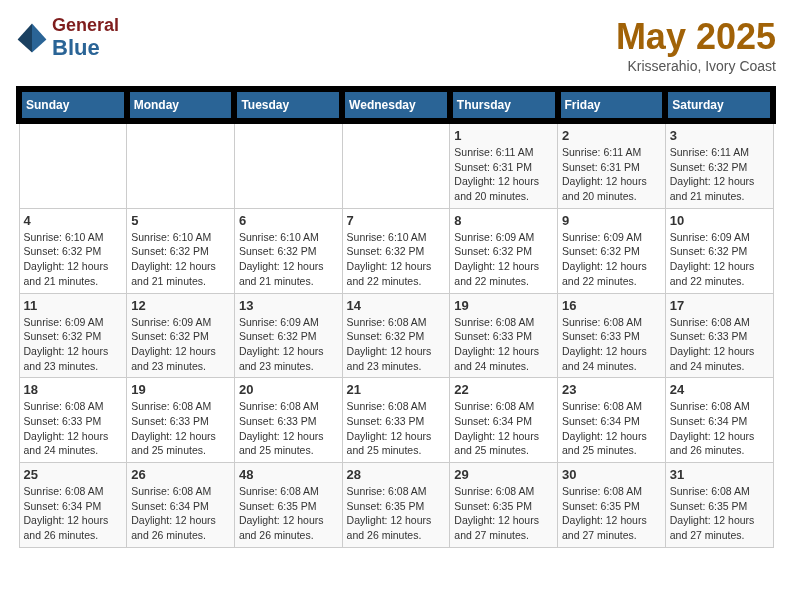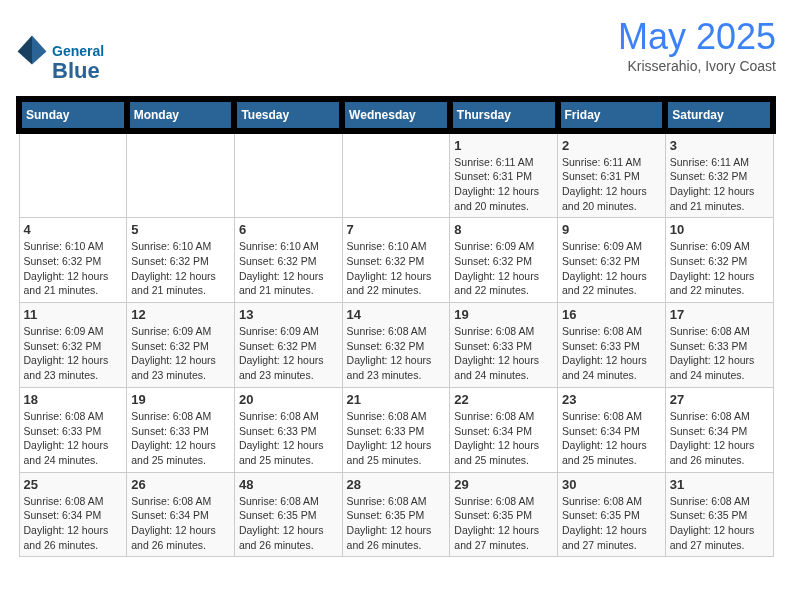--- a/index.html
+++ b/index.html
@@ -20,41 +20,40 @@
       display: flex;
       align-items: center;
       gap: 4px;
     }
     .logo-text {
       display: flex;
       flex-direction: column;
       line-height: 1.1;
     }
     .logo-general {
-      font-size: 14px;
-      font-weight: bold;
-      color: #0369a1;
-      margin-top: 28px;
+      font-size: 18px;
+      font-weight: bold;
+      color: #7f1d1d;
     }
     .logo-blue {
       font-size: 22px;
       font-weight: bold;
       color: #2a6496;
     }
     .logo-icon {
       width: 32px;
       height: 32px;
     }
     .title-block {
       text-align: right;
     }
     .calendar-title {
       font-size: 36px;
-      font-weight: normal;
-      color: #3b82f6;
+      font-weight: bold;
+      color: #a16207;
     }
     .calendar-subtitle {
       font-size: 14px;
       color: #555;
     }
     table {
       width: 100%;
       border-collapse: collapse;
       font-size: 11px;
     }
@@ -224,21 +223,21 @@
         </td>
         <td>
           <span class="day-number">22</span>
           <div class="day-info">Sunrise: 6:08 AM<br>Sunset: 6:34 PM<br>Daylight: 12 hours<br>and 25 minutes.</div>
         </td>
         <td>
           <span class="day-number">23</span>
           <div class="day-info">Sunrise: 6:08 AM<br>Sunset: 6:34 PM<br>Daylight: 12 hours<br>and 25 minutes.</div>
         </td>
         <td>
-          <span class="day-number">27</span>
+          <span class="day-number">24</span>
           <div class="day-info">Sunrise: 6:08 AM<br>Sunset: 6:34 PM<br>Daylight: 12 hours<br>and 26 minutes.</div>
         </td>
       </tr>
       <tr>
         <td>
           <span class="day-number">25</span>
           <div class="day-info">Sunrise: 6:08 AM<br>Sunset: 6:34 PM<br>Daylight: 12 hours<br>and 26 minutes.</div>
         </td>
         <td>
           <span class="day-number">26</span>

